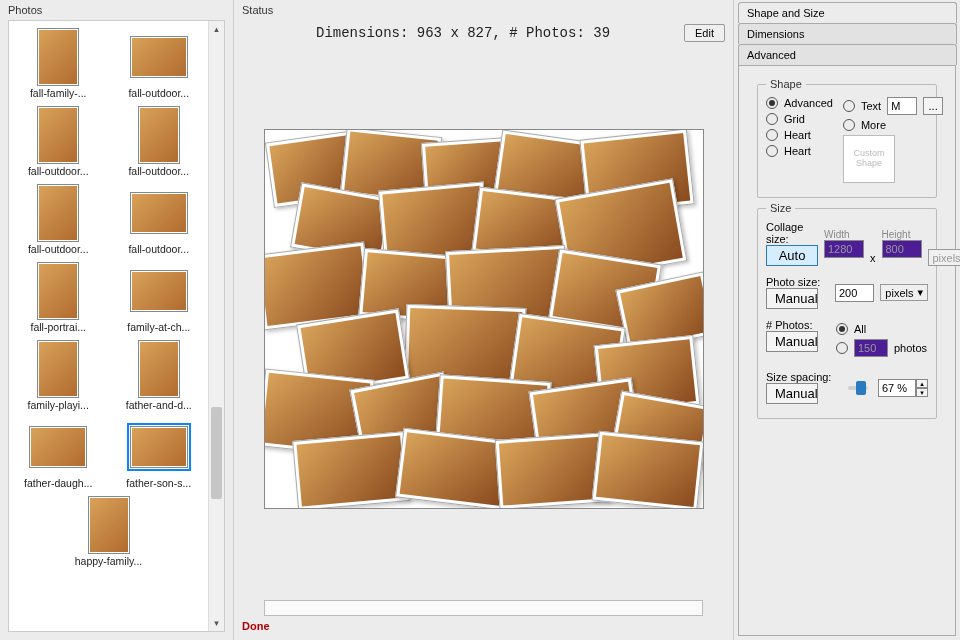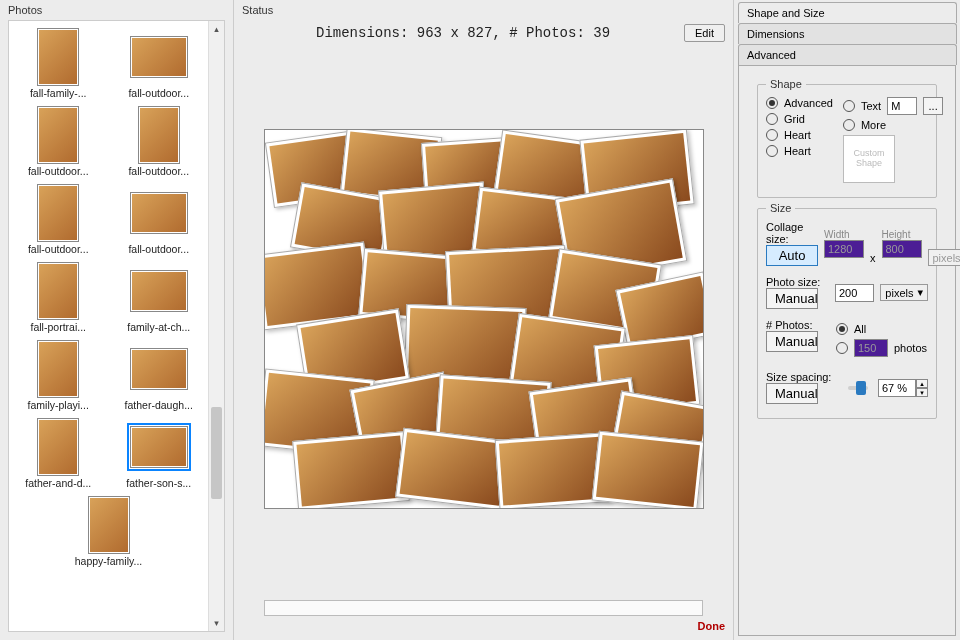--- a/index.html
+++ b/index.html
@@ -22,21 +22,21 @@
 .scroll-track { position: absolute; top: 16px; bottom: 16px; left: 0; right: 0; }
 .scroll-thumb { position: absolute; left: 2px; right: 2px; top: 64%; height: 16%; background: #c6c6c6; border-radius: 2px; }
 
 .status-bar { display: flex; align-items: center; padding: 4px 8px; }
 .dims { flex: 1; text-align: center; font-size: 14px; color: #222; font-family: Liberation Mono, monospace; }
 .btn { background: #efefef; border: 1px solid #999; padding: 2px 10px; border-radius: 2px; cursor: default; }
 .canvas-area { flex: 1; display: flex; align-items: center; justify-content: center; padding: 20px; }
 .collage-frame { width: 440px; height: 380px; background: #fff; border: 1px solid #888; position: relative; overflow: hidden; }
 .tile { position: absolute; background: #fff; border: 1px solid #aaa; padding: 3px; box-shadow: 2px 2px 4px rgba(0,0,0,.25); }
 .tile .pic { width: 100%; height: 100%; background: linear-gradient(135deg,#d9a35a,#8a4a1e); }
-.done-row { text-align: right; padding: 8px; }
+.done-row { text-align: left; padding: 8px; }
 .done-bar { height: 16px; border: 1px solid #bbb; background: #fafafa; margin: 0 22px 4px; }
 .done-text { color: #b00000; font-weight: bold; }
 
 .tabs { display: flex; margin: 2px 4px 0; flex-direction: column; }
 .tab { padding: 4px 8px; border: 1px solid #aaa; border-bottom: none; background: #e2e2e2; border-radius: 3px 3px 0 0; margin-right: -1px; font-size: 11px; }
 .tab.active { background: #ececec; position: relative; z-index: 2; }
 .tab-body { border: 1px solid #aaa; margin: 0 4px 4px; flex: 1; padding: 18px; background: #ececec; }
 .group { border: 1px solid #bbb; border-radius: 2px; margin-bottom: 10px; padding: 8px 8px 10px; position: relative; }
 .group > .legend { position: absolute; top: -7px; left: 8px; background: #ececec; padding: 0 4px; font-size: 11px; color: #333; }
 .row { display: flex; align-items: center; margin: 4px 0; gap: 6px; }
@@ -114,29 +114,29 @@
           <div class="thumb-cap">family-at-ch...</div>
         </div>
         <div class="thumb">
           <div class="thumb-img">
             <div class="ph port"></div>
           </div>
           <div class="thumb-cap">family-playi...</div>
         </div>
         <div class="thumb">
           <div class="thumb-img">
+            <div class="ph port"></div>
+          </div>
+          <div class="thumb-cap">father-and-d...</div>
+        </div>
+        <div class="thumb">
+          <div class="thumb-img">
             <div class="ph land"></div>
           </div>
           <div class="thumb-cap">father-daugh...</div>
-        </div>
-        <div class="thumb">
-          <div class="thumb-img">
-            <div class="ph port"></div>
-          </div>
-          <div class="thumb-cap">father-and-d...</div>
         </div>
         <div class="thumb sel">
           <div class="thumb-img">
             <div class="ph land"></div>
           </div>
           <div class="thumb-cap">father-son-s...</div>
         </div>
         <div class="thumb">
           <div class="thumb-img">
             <div class="ph port"></div>

